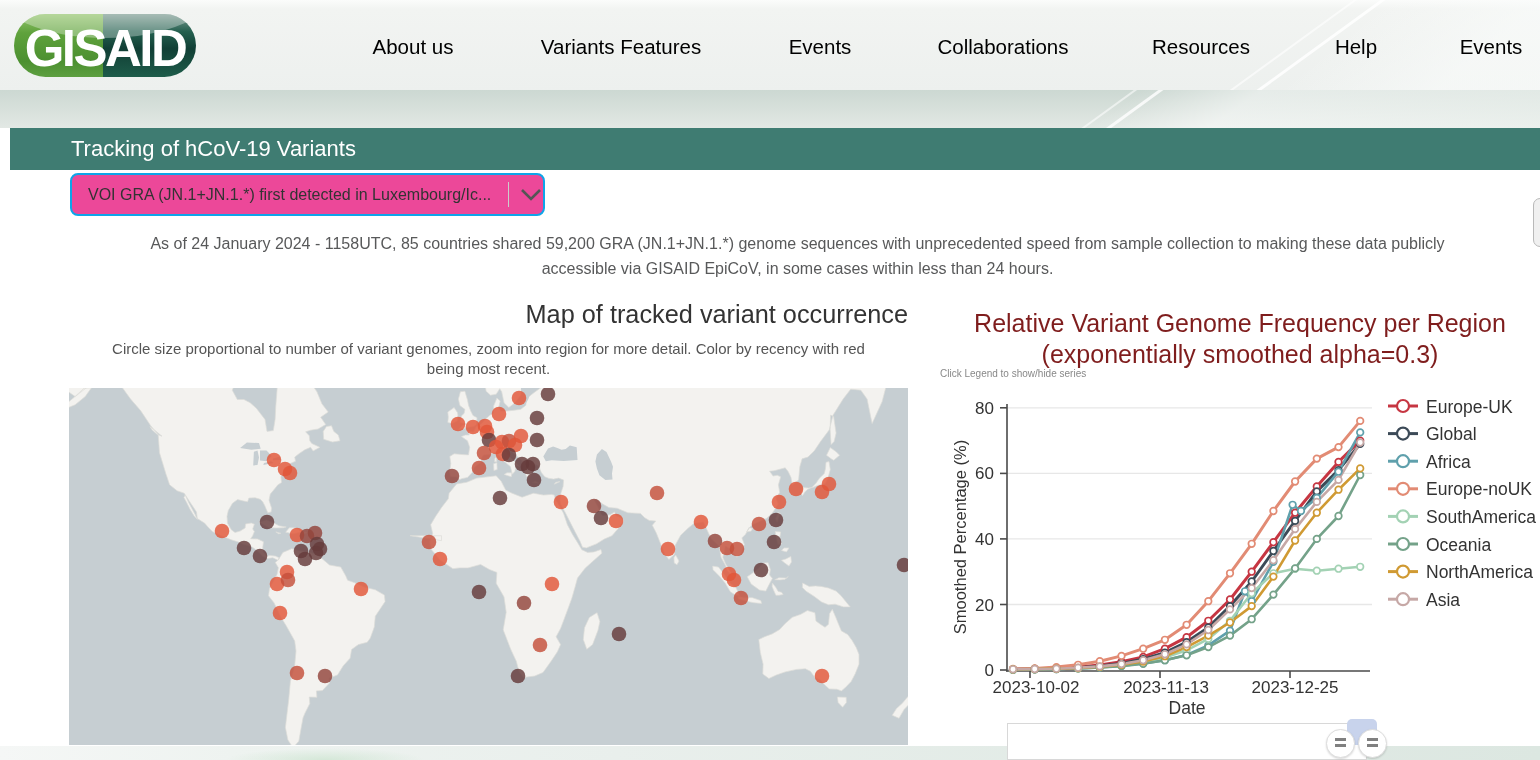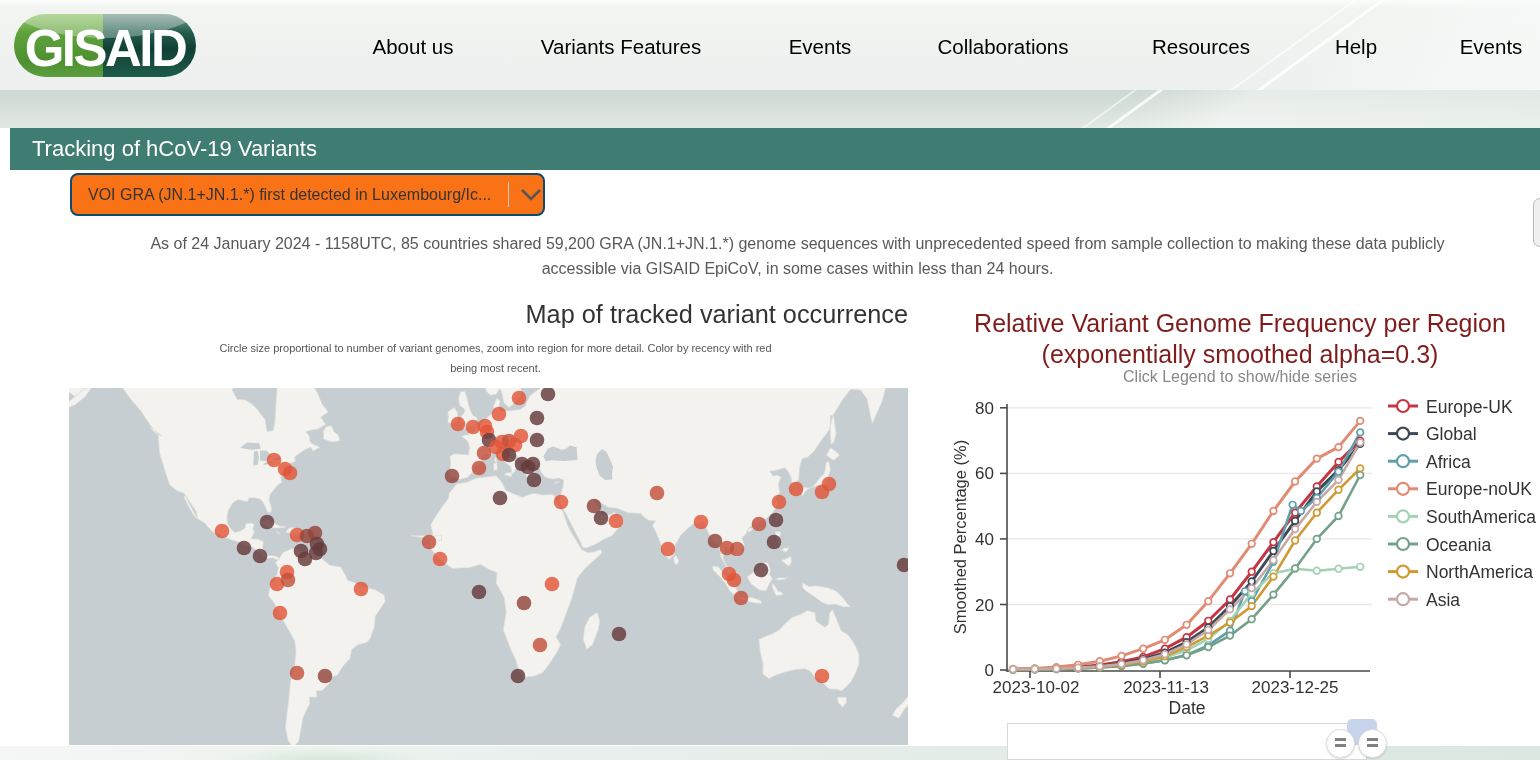--- a/index.html
+++ b/index.html
@@ -48,39 +48,39 @@
 <div class="abs" style="top:35px;left:8px;width:1246px;height:26px;font-size:20.5px;color:#000000;">
   <span class="abs" style="left:405px;transform:translateX(-50%);">About us</span>
   <span class="abs" style="left:613px;transform:translateX(-50%);">Variants Features</span>
   <span class="abs" style="left:812px;transform:translateX(-50%);">Events</span>
   <span class="abs" style="left:995px;transform:translateX(-50%);">Collaborations</span>
   <span class="abs" style="left:1193px;transform:translateX(-50%);">Resources</span>
   <span class="abs" style="left:1348px;transform:translateX(-50%);">Help</span>
   <span class="abs" style="left:1483px;transform:translateX(-50%);">Events</span>
 </div>
 
-<div class="abs" style="left:10px;top:128px;width:1530px;height:42px;background:#3f7c72;color:#fff;font-size:22px;line-height:42px;padding-left:22px;">Tracking of hCoV-19 Variants</div>
+<div class="abs" style="left:10px;top:128px;width:1530px;height:42px;background:#3f7c72;color:#fff;font-size:22px;line-height:42px;padding-left:61px;">Tracking of hCoV-19 Variants</div>
 
 <div class="abs" style="left:0;top:170px;width:1540px;height:590px;background:#fff;"></div>
 
-<div class="abs" style="left:70px;top:173px;width:475px;height:43px;background:#f97316;border:2px solid #0c4a6e;border-radius:8px;">
+<div class="abs" style="left:70px;top:173px;width:475px;height:43px;background:#ec4899;border:2px solid #0ea5e9;border-radius:8px;">
   <span class="abs" style="left:16px;top:11px;font-size:16px;color:#333;">VOI GRA (JN.1+JN.1.*) first detected in Luxembourg/Ic...</span>
   <div class="abs" style="left:436px;top:7px;width:1px;height:25px;background:#ccc;"></div>
   <svg class="abs" style="left:448px;top:14px;" width="22" height="12" viewBox="0 0 22 12">
       <path d="M2 1 L11 10 L20 1" fill="none" stroke="#555" stroke-width="2.6"></path>
     </svg>
 </div>
 
 <div class="abs" style="left:70px;top:231px;width:1455px;text-align:center;font-size:16px;color:#58595a;line-height:25px;">As of 24 January 2024 - 1158UTC, 85 countries shared 59,200 GRA (JN.1+JN.1.*) genome sequences with unprecedented speed from sample collection to making these data publicly<br>accessible via GISAID EpiCoV, in some cases within less than 24 hours.</div>
 
 <div class="abs" style="left:69px;top:300px;width:839px;text-align:right;font-size:25.3px;color:#333;">Map of tracked variant occurrence</div>
-<div class="abs" style="left:76px;top:339px;width:839px;text-align:center;font-size:11px;color:#555;line-height:19.5px;">Circle size proportional to number of variant genomes, zoom into region for more detail. Color by recency with red<br>being most recent.</div>
+<div class="abs" style="left:69px;top:339px;width:839px;text-align:center;font-size:15px;color:#555;line-height:19.5px;">Circle size proportional to number of variant genomes, zoom into region for more detail. Color by recency with red<br>being most recent.</div>
 
 <div class="abs" style="left:940px;top:308px;width:600px;text-align:center;font-size:25px;color:#7f1d1d;line-height:31px;">Relative Variant Genome Frequency per Region<br>(exponentially smoothed alpha=0.3)</div>
-<div class="abs" style="left:940px;top:368px;width:600px;text-align:center;font-size:16px;color:#888;">Click Legend to show/hide series</div>
+<div class="abs" style="left:940px;top:368px;width:600px;text-align:left;font-size:10px;color:#888;">Click Legend to show/hide series</div>
 
 <div class="abs" style="left:69px;top:388px;width:839px;height:357px;"><svg width="839" height="357" viewBox="69 388 839 357">
 <rect x="69" y="388" width="839" height="357" fill="#c6ced2"></rect>
 <path d="M50.0 349.5L57.5 384.1L75.2 396.6L87.7 386.7L105.4 381.5L120.5 385.1L130.6 399.1L140.6 410.6L150.7 425.7L158.2 434.6L159.5 452.8L165.8 473.5L169.6 484.8L177.1 490.8L184.2 493.2L189.7 501.7L196.5 511.9L197.3 518.5L204.8 523.3L207.9 526.9L212.4 531.6L221.2 535.7L231.3 539.8L237.6 541.7L244.4 544.7L251.4 546.5L255.2 549.2L259.0 552.4L262.7 556.6L267.8 558.5L272.8 557.7L277.9 560.3L279.1 557.7L275.3 556.1L270.3 555.6L266.5 556.1L264.5 553.2L263.3 551.9L262.7 547.9L263.5 541.7L257.7 539.0L250.7 538.7L252.7 535.7L254.4 531.6L252.7 528.9L254.4 524.2L251.4 523.0L245.6 523.9L245.1 528.0L240.1 531.1L235.0 532.5L231.3 529.7L227.5 523.3L227.0 516.2L228.3 510.5L232.5 503.2L237.6 499.6L243.9 501.1L247.6 501.7L248.9 498.1L255.2 497.8L260.2 499.3L262.7 501.7L264.8 505.8L267.8 512.8L271.1 511.9L271.6 508.2L269.0 500.2L270.3 494.1L274.1 489.5L277.9 484.8L281.6 482.6L280.9 476.8L282.9 473.5L286.7 468.5L290.4 463.4L295.5 461.3L294.7 457.1L299.3 453.5L304.8 449.8L310.6 447.3L313.1 450.9L319.9 447.3L311.8 443.5L309.8 440.8L309.3 435.8L305.6 431.8L310.6 430.2L318.1 429.0L325.7 424.5L320.7 417.2L328.2 412.0L321.9 403.8L316.9 391.7L310.6 382.5L296.7 376.1L277.9 371.7L277.1 389.2L275.8 406.1L275.1 419.4L273.3 430.6L267.0 431.4L265.0 419.4L256.5 408.4L250.2 402.8L243.9 399.5L237.3 399.5L232.3 390.2L237.6 376.1L231.3 361.8L216.2 346.3L201.1 339.6L183.4 332.6L165.8 326.8L145.7 323.1L128.0 325.4L112.9 321.6L95.3 317.7L77.7 313.8L65.1 325.4L53.8 343.0Z M185.2 495.1L189.0 503.2L194.8 514.0L197.3 519.4L194.0 515.7L190.2 509.6L186.5 502.3L183.9 497.5L185.2 495.1Z M61.3 410.6L75.2 404.7L85.2 396.6L91.5 387.7L84.0 388.2L73.9 397.6L65.1 404.7L61.3 410.6Z M149.9 426.5L155.7 431.0L162.0 436.2L157.0 434.2L152.0 429.8L149.9 426.5Z M323.7 439.3L332.5 442.0L340.0 440.8L338.3 435.0L333.8 431.4L331.5 425.7L326.5 426.5L323.2 431.4L323.7 439.3Z M259.2 522.2L266.5 519.9L272.8 522.5L279.1 525.8L286.2 526.9L283.6 527.8L276.6 528.0L269.0 527.8L261.5 523.6L259.2 522.2Z M285.7 532.2L293.0 533.8L300.5 532.2L299.3 529.7L294.2 527.8L289.2 527.8L285.7 532.2Z M275.8 531.9L280.9 533.3L278.6 533.8L275.8 531.9Z M303.8 531.9L307.8 532.7L304.3 533.3L303.8 531.9Z M278.4 559.8L282.9 552.4L291.7 548.7L301.0 551.1L311.8 552.9L319.4 556.4L329.5 565.0L340.8 567.1L345.8 576.0L347.6 580.2L354.7 582.8L364.7 587.2L375.3 589.8L384.4 595.1L385.1 601.6L379.8 609.5L375.3 616.2L374.3 627.0L370.3 638.1L367.2 642.3L358.4 644.6L351.6 649.5L350.1 658.2L343.3 665.7L337.5 675.0L329.0 678.2L329.5 683.0L322.4 690.6L316.4 690.9L316.9 697.3L309.3 697.0L309.8 703.6L304.8 713.4L303.0 717.9L300.5 731.6L298.8 741.2L293.0 747.7L287.9 739.9L285.4 727.6L287.2 712.3L288.7 699.8L290.4 681.4L294.7 665.7L296.0 650.9L294.7 640.9L286.2 625.7L281.1 617.5L274.1 602.9L268.5 595.8L269.5 588.5L271.6 584.6L277.1 574.2L278.4 567.7L275.3 562.4L278.4 559.8Z M449.1 493.2L456.6 483.9L466.7 482.3L476.8 478.1L485.6 477.1L496.2 475.8L501.2 481.3L505.7 490.1L512.0 493.2L522.1 497.2L533.4 493.2L543.5 495.1L551.6 494.4L554.3 495.1L555.1 499.0L559.1 505.2L563.6 513.4L567.4 524.7L572.5 534.4L577.5 542.5L581.8 549.7L587.6 552.4L593.9 551.9L600.9 549.5L601.9 553.2L595.1 559.3L585.1 568.2L577.5 578.1L575.0 587.2L572.0 597.7L568.2 608.2L564.2 618.9L560.6 628.4L556.1 636.7L560.6 644.6L557.4 651.8L551.1 661.2L543.0 672.5L534.7 676.0L523.4 677.5L519.1 671.9L516.3 661.2L510.8 649.5L503.2 629.8L506.2 612.2L504.0 596.9L496.2 583.3L496.9 572.4L489.4 569.5L480.6 564.5L468.0 567.9L459.2 567.9L452.9 568.7L439.8 559.8L430.7 548.7L429.7 541.7L432.7 533.6L430.7 524.7L435.7 516.2L441.5 507.6L448.3 498.7L449.1 493.2Z M597.1 612.7L599.9 621.6L597.9 630.6L592.6 644.6L586.8 649.2L583.3 639.5L584.5 627.8L589.3 617.5L594.4 614.3L597.1 612.7Z M449.6 471.8L450.8 463.4L449.8 456.4L454.1 453.8L462.9 454.6L468.5 454.9L469.7 447.3L467.5 440.8L461.4 436.6L465.4 435.0L469.2 435.0L468.5 431.4L473.5 431.8L476.5 426.1L481.1 424.0L485.1 419.4L490.1 415.1L493.6 412.9L493.6 406.1L496.9 398.1L500.2 401.0L498.7 407.5L500.7 411.1L505.7 411.1L514.5 410.2L520.8 409.3L525.9 405.2L525.9 399.1L533.9 392.7L542.2 386.7L549.0 384.1L553.6 373.3L568.7 349.5L586.3 336.2L611.5 325.4L644.2 321.6L674.4 305.6L712.2 296.9L750.0 296.9L787.8 313.8L825.5 313.8L850.7 329.0L875.9 343.0L901.1 349.5L926.2 352.7L926.2 373.3L911.1 376.1L901.1 384.1L886.0 386.7L882.2 401.4L872.1 423.6L867.1 399.1L860.8 390.2L850.7 389.2L843.1 399.1L833.1 415.1L829.3 429.8L820.5 441.6L814.2 450.9L807.9 457.1L802.1 458.8L799.8 466.8L798.6 480.0L792.3 485.1L791.0 477.4L788.3 471.8L785.2 467.8L778.9 469.5L773.9 470.8L769.6 471.2L773.1 476.1L777.2 475.2L780.7 476.8L778.4 484.8L779.7 492.6L775.9 497.8L778.2 504.1L772.1 513.4L766.3 518.5L758.8 521.9L752.0 524.7L748.7 528.9L745.4 534.4L741.9 537.9L744.4 544.4L741.2 553.2L736.9 557.2L733.6 553.2L729.8 548.7L725.3 546.0L724.3 551.9L722.8 557.2L725.6 563.7L728.6 569.0L732.9 575.5L734.9 577.3L731.1 574.2L727.3 570.8L725.6 565.6L721.0 557.2L719.3 546.5L711.0 538.5L703.4 521.9L699.1 522.8L694.1 523.3L688.3 528.0L680.7 535.2L675.2 545.2L674.2 554.5L668.9 559.5L664.9 554.5L656.3 533.0L652.3 525.3L655.8 521.1L649.3 520.5L644.7 517.7L640.4 513.4L627.9 512.8L617.0 508.2L609.0 507.6L602.7 504.1L596.4 499.3L594.4 500.2L597.6 506.1L600.9 513.4L602.7 515.4L610.2 514.8L614.5 511.9L616.0 515.7L621.1 517.7L623.6 521.1L617.8 528.9L612.0 535.7L604.4 539.0L596.4 543.9L586.3 547.9L582.5 547.3L580.0 541.2L575.7 533.0L570.7 523.3L565.7 513.4L560.6 504.1L559.9 500.2L560.6 494.1L563.1 486.4L563.6 480.0L558.6 478.1L553.6 479.1L549.0 478.4L544.8 476.8L541.5 472.8L539.7 468.8L539.0 466.1L535.4 464.4L532.9 465.8L532.2 470.2L530.4 476.1L526.6 476.8L523.9 469.5L521.6 460.6L517.1 456.4L512.0 452.0L507.7 449.1L506.2 446.5L504.5 449.8L507.7 454.6L513.3 460.2L519.8 466.5L516.3 465.8L514.8 471.5L512.3 474.2L510.5 466.8L506.7 463.4L502.2 459.9L497.7 453.5L495.2 451.7L490.1 454.6L483.6 454.9L481.1 458.8L481.1 462.3L474.3 467.5L472.2 472.5L467.5 477.4L461.7 478.7L459.4 479.7L457.1 477.1L450.3 476.8L449.6 471.8Z M484.6 381.5L486.1 391.2L490.6 395.2L496.2 394.2L499.7 388.7L501.7 391.7L504.0 402.8L508.8 407.5L514.5 403.3L520.8 395.2L521.6 385.1L515.8 373.3L500.7 355.8L486.8 373.3L484.6 381.5Z M458.6 429.4L463.4 428.6L467.5 427.4L473.8 426.5L476.5 424.5L477.0 417.7L473.0 415.5L470.5 410.6L468.5 405.2L467.5 400.0L464.9 391.2L460.4 391.7L458.4 399.1L459.9 405.6L464.9 409.3L464.2 413.3L461.4 415.9L459.9 422.4L465.4 424.0L462.4 425.3L458.6 429.4Z M447.8 422.4L452.4 423.6L457.6 420.7L457.9 415.1L457.4 412.4L454.1 407.5L447.8 412.0L448.3 417.2L447.8 422.4Z M441.5 540.6L410.1 535.7L441.5 535.7Z M504.2 474.5L511.3 476.8L512.0 472.8L507.0 472.8L504.2 474.5Z M493.9 470.5L497.2 469.5L496.9 462.7L493.6 463.7L493.9 470.5Z M494.7 462.0L496.9 461.6L496.2 456.4L494.7 458.8L494.7 462.0Z M532.4 482.6L539.2 483.2L535.4 481.3L532.4 482.6Z M554.3 484.2L559.9 481.6L555.8 482.3L554.3 484.2Z M673.9 557.7L675.7 555.0L679.0 561.1L677.0 564.8L674.2 562.9L673.9 557.7Z M826.5 455.3L831.8 459.2L833.8 460.2L839.6 455.3L836.1 451.7L830.3 447.6L826.5 455.3Z M829.0 461.6L830.3 469.5L827.8 478.4L825.3 483.5L821.7 484.5L817.5 485.4L813.4 487.3L808.4 488.0L803.4 487.6L800.8 492.6L802.4 495.7L804.9 492.0L807.4 489.5L812.4 487.0L816.0 483.2L819.2 478.4L824.3 473.5L825.5 468.5L826.0 462.3L829.0 461.6Z M831.1 444.6L834.1 441.6L836.1 433.0L833.6 416.4L830.6 415.1L830.1 429.8L831.1 444.6Z M775.4 518.8L777.2 522.2L780.2 513.4L778.2 512.5L775.4 518.8Z M746.7 531.9L751.2 531.1L752.5 528.6L749.0 527.5L746.7 531.9Z M775.2 531.6L780.7 531.9L779.7 538.5L781.5 543.9L777.7 544.4L776.4 537.9L775.2 531.6Z M781.5 560.3L785.7 559.0L790.8 556.4L791.5 561.9L789.0 566.1L784.7 562.9L781.5 560.3Z M781.5 550.5L786.5 551.9L789.0 547.9L784.0 547.9L781.5 550.5Z M712.7 566.1L718.5 567.1L724.8 575.0L729.8 582.8L736.1 588.0L739.9 596.1L735.6 595.3L730.3 591.7L725.3 583.3L719.3 576.0L713.0 569.7L712.7 566.1Z M737.9 596.6L744.9 597.4L752.5 597.7L760.8 600.6L761.6 603.5L753.8 602.7L745.4 601.1L738.4 599.0L737.9 596.6Z M747.2 576.8L751.2 584.1L759.5 590.1L765.8 591.1L769.1 584.6L772.4 578.4L769.6 575.0L770.4 569.5L768.1 562.7L763.3 562.9L758.0 568.7L752.5 573.1L747.2 576.8Z M772.4 583.0L775.9 587.5L778.2 591.4L781.5 592.2L783.2 594.5L778.9 595.3L775.9 595.3L773.4 589.8L772.1 586.4L772.4 583.0Z M774.7 579.7L778.9 577.8L786.5 578.1L788.3 576.5L784.7 579.4L779.7 579.9L774.7 579.7Z M802.6 583.0L809.2 586.4L815.4 585.9L821.0 586.4L828.5 588.0L836.1 591.1L841.1 595.8L846.2 602.1L850.2 606.9L843.6 606.9L835.1 604.2L828.5 604.8L821.7 602.1L814.2 596.4L805.9 591.1L802.4 587.5L802.6 583.0Z M758.8 639.5L760.3 652.4L763.1 664.2L762.8 674.1L768.9 678.5L776.4 675.0L785.2 671.9L796.6 669.4L805.4 668.8L810.4 671.3L814.9 677.5L820.5 680.1L825.0 685.3L829.3 688.9L836.9 689.2L841.4 690.9L845.7 687.2L851.2 681.4L855.2 673.8L859.0 664.2L859.0 654.4L856.2 647.4L852.0 640.3L847.7 634.5L841.4 630.9L838.6 624.3L836.1 618.1L832.3 609.3L829.5 613.8L828.5 624.3L825.0 627.3L820.0 624.0L816.0 621.1L814.9 612.7L807.4 610.6L800.8 614.3L792.3 617.3L784.7 624.0L779.7 629.5L772.1 633.9L764.6 636.7L758.8 639.5Z M837.4 697.0L846.2 697.3L846.4 702.6L842.6 707.2L838.1 702.6L837.4 697.0Z M908.1 676.3L911.9 679.1L914.9 683.0L917.4 687.2L922.0 686.6L920.7 691.9L916.7 696.3L913.1 699.8L914.2 694.6L910.6 691.2L913.1 687.2L911.6 682.0L908.1 676.3Z M908.1 696.3L911.6 698.0L909.1 704.3L904.1 709.4L899.0 718.3L892.2 715.3L896.5 708.6L902.3 703.3L908.1 696.3Z" fill="#f3f2ef" stroke="#dddcd8" stroke-width="0.7"></path>
 <path d="M543.3 456.4L548.0 448.4L553.1 446.5L557.4 448.0L561.6 449.8L565.7 449.1L569.9 445.4L576.7 447.3L577.5 459.9L563.6 460.9L551.6 460.2L545.8 461.3L543.3 456.4Z M596.9 454.6L601.9 449.1L606.5 452.0L611.0 461.6L613.0 466.8L612.0 473.5L612.5 479.4L605.4 480.0L599.4 475.2L596.9 468.5L595.4 461.6L596.9 454.6Z M240.1 448.0L246.9 442.4L259.0 443.1L260.7 448.7L251.4 449.8L240.1 448.0Z M253.2 465.4L257.5 465.1L259.0 457.4L257.5 450.6L253.9 451.7L253.2 465.4Z M260.0 460.6L266.5 461.3L271.8 456.0L266.5 450.6L260.0 450.6L260.0 460.6Z M263.3 465.1L273.6 463.0L271.1 461.3L264.0 463.0L263.3 465.1Z M272.8 460.2L280.6 459.9L279.6 456.7L273.1 458.5L272.8 460.2Z M517.1 408.4L522.1 396.6L520.8 386.7L527.1 384.1L534.7 385.1L530.9 390.2L528.4 399.1L524.6 406.1L517.1 408.4Z" fill="#c6ced2"></path>
 <circle cx="519" cy="398" r="7.3" fill="#e25538" fill-opacity="0.82"></circle>
       <circle cx="548" cy="394" r="7.3" fill="#653b3b" fill-opacity="0.82"></circle>
       <circle cx="499" cy="414" r="7.3" fill="#e25538" fill-opacity="0.82"></circle>
       <circle cx="537" cy="418" r="7.3" fill="#653b3b" fill-opacity="0.82"></circle>
       <circle cx="458" cy="424" r="7.3" fill="#e25538" fill-opacity="0.82"></circle>

